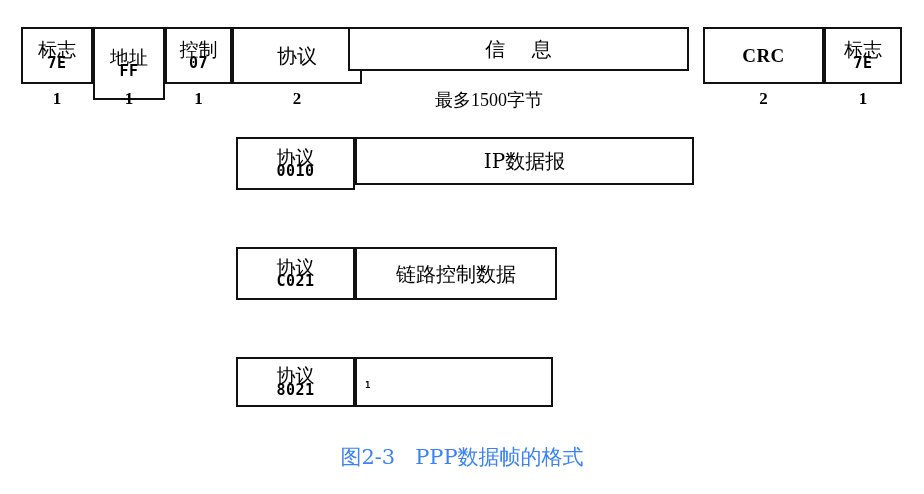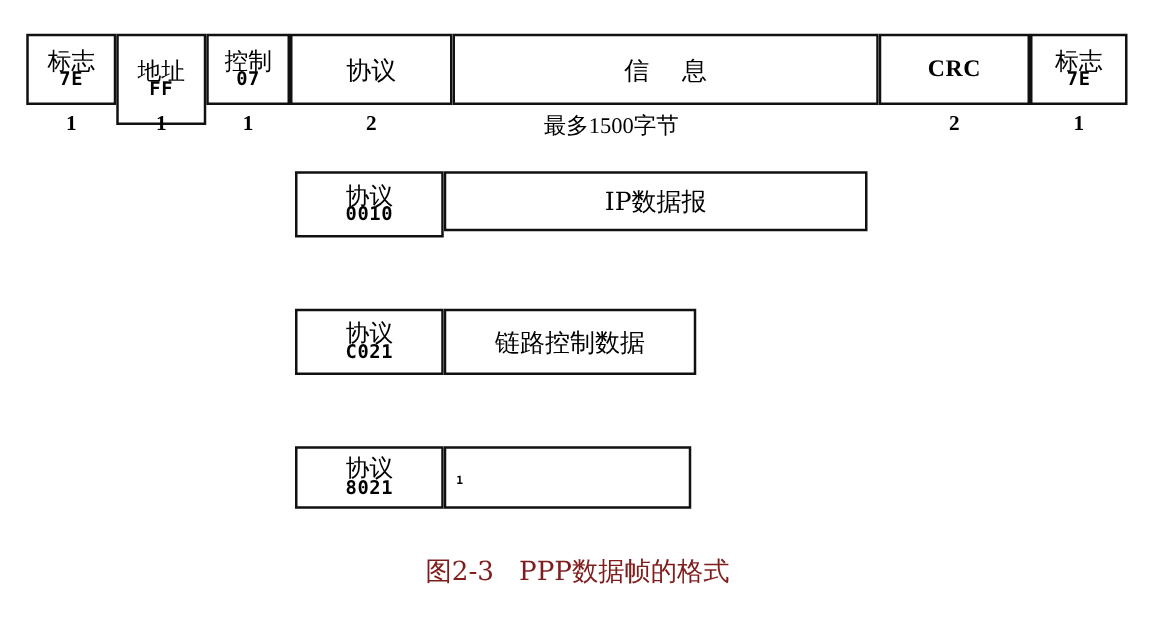--- a/index.html
+++ b/index.html
@@ -124,21 +124,21 @@
 
   <div class="cell" style="left:165px; top:27px; width:67px; height:57px;">
     <span class="cj">控制</span>
     <span class="hex">07</span>
   </div>
 
   <div class="cell single" style="left:232px; top:27px; width:130px; height:57px;">
     <span class="plain-cjk">协议</span>
   </div>
 
-  <div class="cell single" style="left:362px; top:27px; width:341px; height:57px;">
+  <div class="cell single" style="left:348px; top:27px; width:341px; height:44px;">
     <span class="plain-cjk spaced">信  息</span>
   </div>
 
   <div class="cell single" style="left:703px; top:27px; width:121px; height:57px;">
     <span class="crc-lbl">CRC</span>
   </div>
 
   <div class="cell" style="left:824px; top:27px; width:78px; height:57px;">
     <span class="cj">标志</span>
     <span class="hex">7E</span>
@@ -176,13 +176,13 @@
 <div class="fig">
   <div class="cell" style="left:236px; top:357px; width:119px; height:50px;">
     <span class="cj">协议</span>
     <span class="hex">8021</span>
   </div>
   <div class="cell single" style="left:355px; top:357px; width:198px; height:50px;">
     <span class="tiny-mark" style="left:8px; top:22px;">1</span>
   </div>
 </div>
 
-<div class="caption" style="top:443px; color:#7f1d1d;">图2-3   PPP数据帧的格式</div>
+<div class="caption" style="top:443px; color:#3b82f6;">图2-3   PPP数据帧的格式</div>
 
 </body></html>

